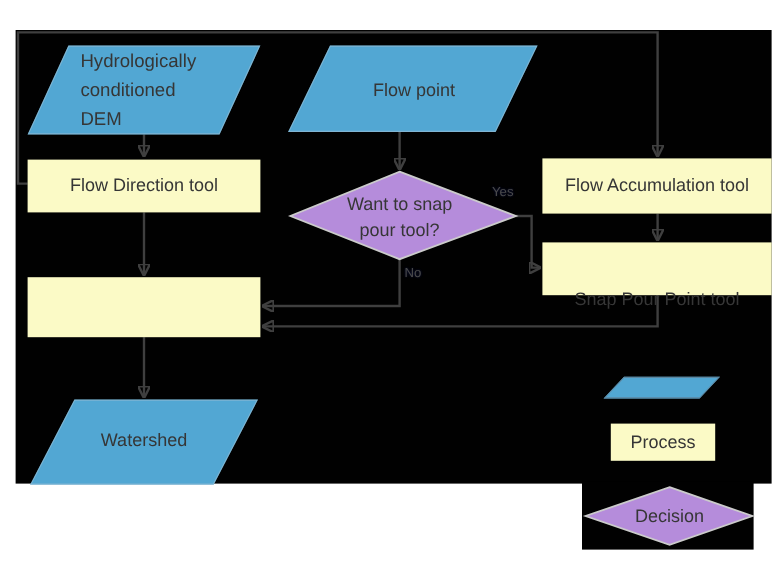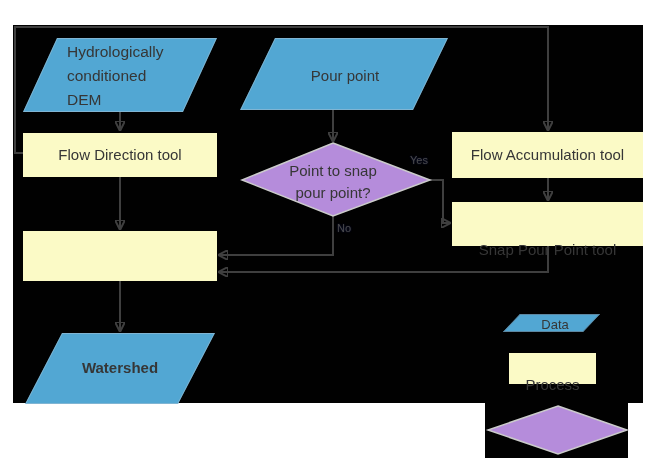--- a/index.html
+++ b/index.html
@@ -51,23 +51,23 @@
 
   .label{position:absolute;font-size:15px;line-height:18px;text-align:center;
     color:var(--label-text);pointer-events:none;}
   #label-dem{left:67px;top:40px;width:112px;text-align:left;font-size:15.5px;line-height:24px;}
   #label-pour{left:260px;top:67px;width:170px;}
   #label-flowdir{left:23px;top:146px;width:194px;}
   #label-flowaccum{left:452px;top:146px;width:191px;}
   #label-decision{left:274px;top:160px;width:118px;line-height:22px;}
   #label-snap{left:452px;top:215px;width:191px;margin-top:26px;}
   #label-watershedtool{left:23px;top:246px;width:194px;}
-  #label-watershed{left:50px;top:359px;width:140px;font-weight:bold;}
+  #label-watershed{left:50px;top:359px;width:140px;}
   #label-legend-data{left:510px;top:316px;width:90px;font-size:13px;}
-  #label-legend-process{left:509px;top:360px;width:87px;margin-top:16px;}
+  #label-legend-process{left:509px;top:360px;width:87px;}
   #label-legend-decision{left:488px;top:422px;width:140px;}
 
   .edge-label{position:absolute;font-size:11px;line-height:12px;
     color:var(--edge-label-text);pointer-events:none;
     text-shadow:0 0 2px rgba(70,90,255,0.30);}
   #label-yes{left:410px;top:154px;}
   #label-no{left:301px;top:222px;padding-left:36px;}
 </style>
 </head>
 <body>
@@ -100,33 +100,33 @@
   <div class="shape process-shape" id="shape-flowaccum"></div>
   <div class="shape process-shape" id="shape-snap"></div>
   <div class="shape process-shape" id="shape-watershedtool"></div>
   <div class="shape data-shape" id="shape-watershed"></div>
 
   <svg class="diamond-svg" id="diamond-main" width="192" height="77">
     <polygon points="93,2 190,39 93,75 2,39"></polygon>
   </svg>
 
   <div class="label" id="label-dem">Hydrologically conditioned DEM</div>
-  <div class="label" id="label-pour">Pour point</div>
+  <div class="label" id="label-pour">Flow point</div>
   <div class="label" id="label-flowdir">Flow Direction tool</div>
   <div class="label" id="label-flowaccum">Flow Accumulation tool</div>
-  <div class="label" id="label-decision">Point to snap pour point?</div>
+  <div class="label" id="label-decision">Want to snap pour tool?</div>
   <div class="label" id="label-snap">Snap Pour Point tool</div>
   <div class="label" id="label-watershed">Watershed</div>
 
   <div class="edge-label" id="label-yes">Yes</div>
   <div class="edge-label" id="label-no">No</div>
 
   <div class="shape" id="shape-legend-data"></div>
-  <div class="label" id="label-legend-data">Data</div>
 
   <div class="shape" id="shape-legend-process"></div>
   <div class="label" id="label-legend-process">Process</div>
 
   <svg class="diamond-svg" id="diamond-legend" width="143" height="52">
     <polygon points="72,2 141,26 72,50 2,26"></polygon>
   </svg>
+  <div class="label" id="label-legend-decision">Decision</div>
 
 </div>
 
 </body></html>

